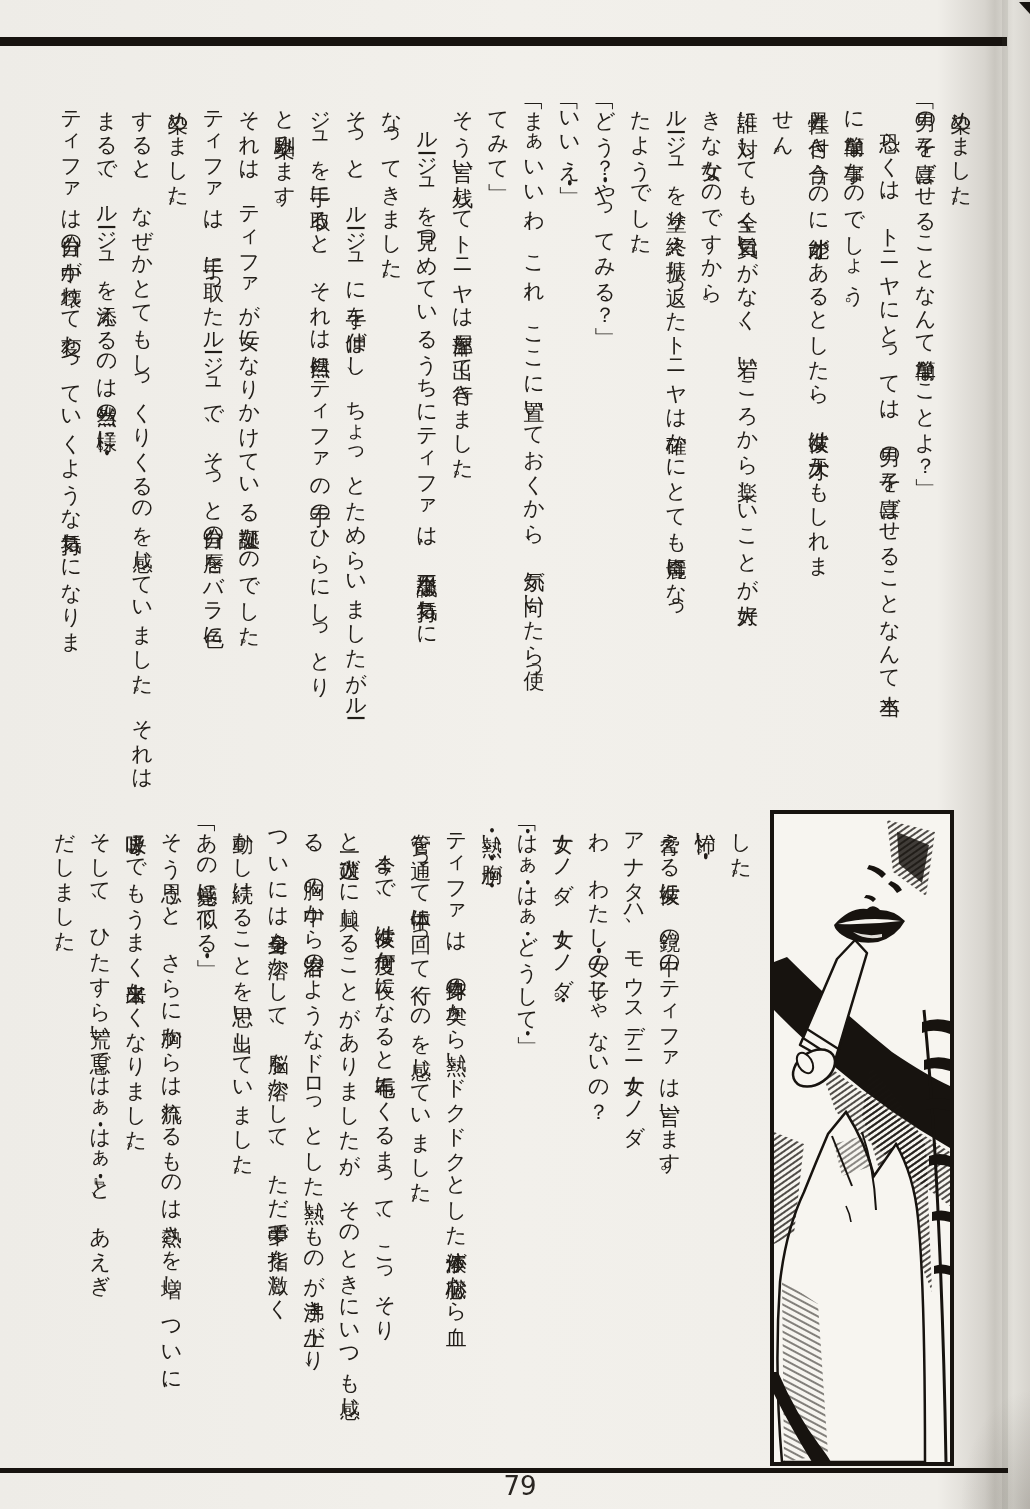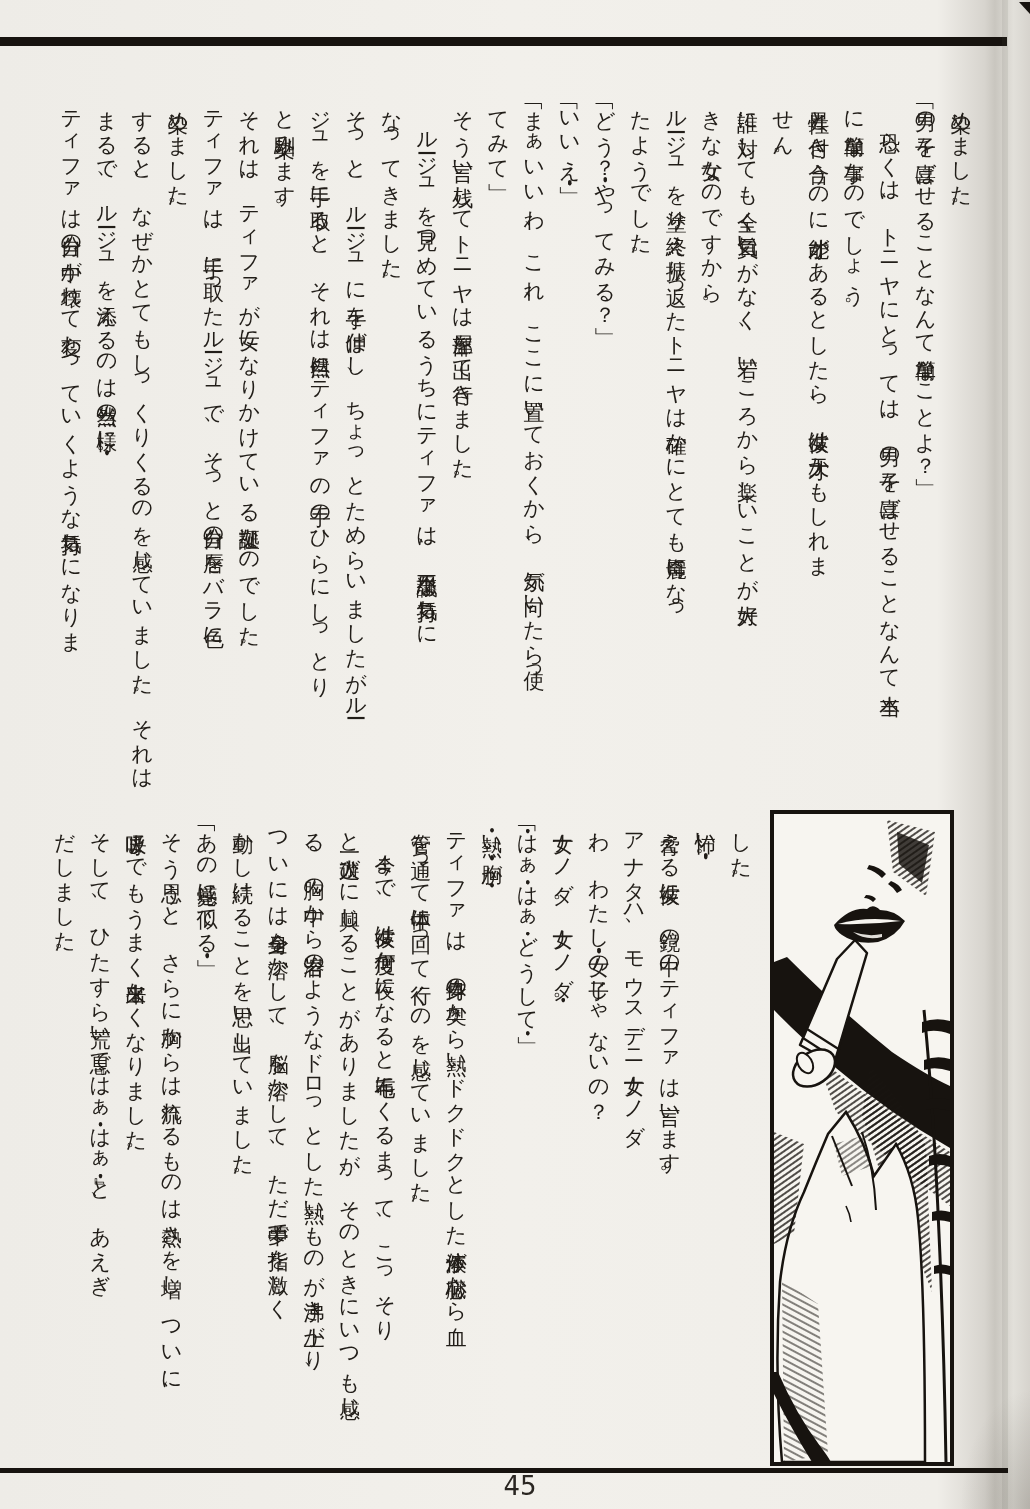--- a/index.html
+++ b/index.html
@@ -136,13 +136,13 @@
 
     <path d="M63,145 L81,126 L93,139 L60,250 L26,231 Z" fill="#f7f5f0" stroke="#17130f" stroke-width="2.5" stroke-linejoin="round"></path>
     <path d="M33,215 L66,236" fill="none" stroke="#17130f" stroke-width="2.2"></path>
     <path d="M29,224 L63,246" fill="none" stroke="#17130f" stroke-width="2.2"></path>
     <ellipse cx="40" cy="254" rx="23" ry="16" transform="rotate(-35 40 254)" fill="#f7f5f0" stroke="#17130f" stroke-width="2.5"></ellipse>
     <ellipse cx="31" cy="249" rx="7" ry="11" transform="rotate(-30 31 249)" fill="#f7f5f0" stroke="#17130f" stroke-width="2"></ellipse>
   </svg>
 </div>
 
 <div class="abs bottom-rule"></div>
-<div class="abs page-number">45</div>
+<div class="abs page-number">79</div>
 
 </body></html>

